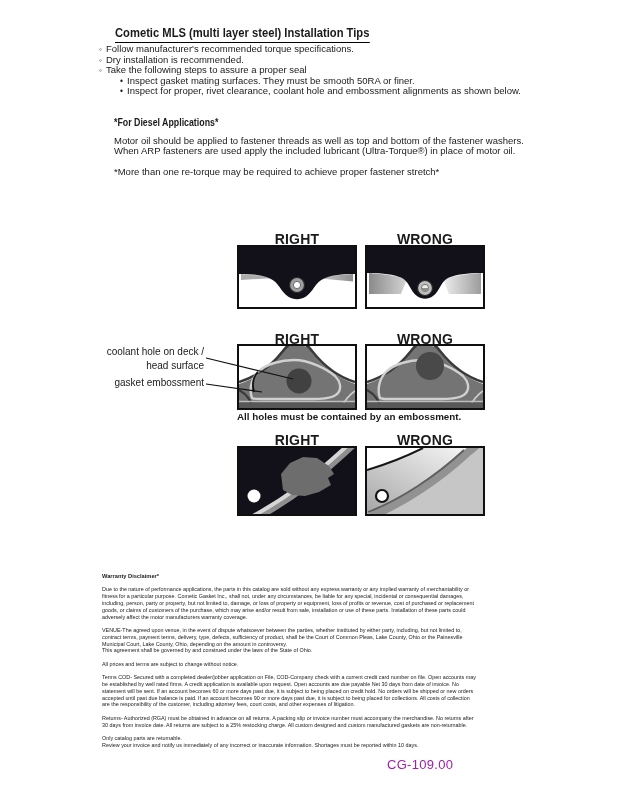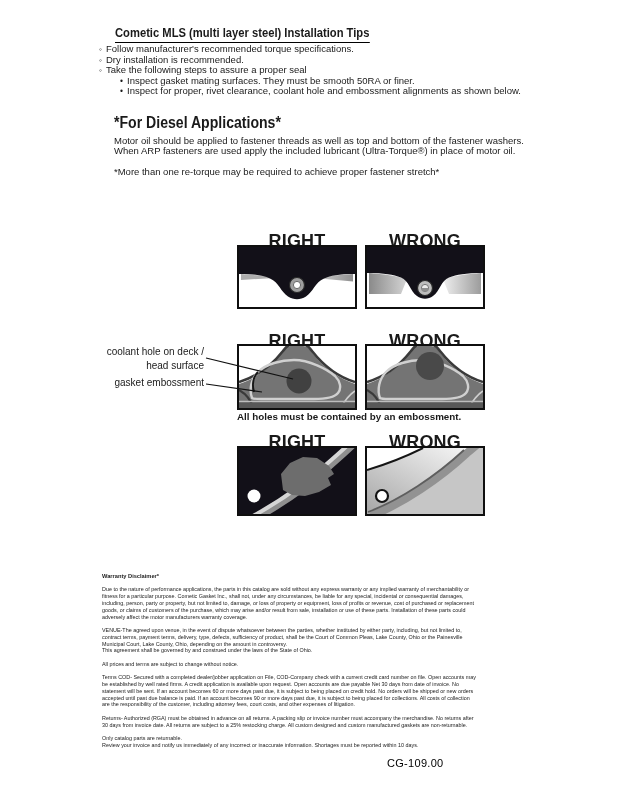--- a/index.html
+++ b/index.html
@@ -16,41 +16,41 @@
                  border-bottom:1.6px solid #000; padding-bottom:1.5px; }
 
   
   .tips { left:99px; top:44px; width:445px; font-size:9.5px; line-height:10.6px; }
   .bullet-row { display:flex; }
   .bullet-marker { width:7px; flex:0 0 7px; font-size:8.5px; }
   .sub { padding-left:21px; }
 
   
   .diesel { left:114px; top:118px; width:445px; font-size:9.5px; line-height:10.2px; }
-  .diesel-h { font-size:16px; font-weight:bold; margin:0 0 8px 0; }
+  .diesel-h { font-size:10px; font-weight:bold; margin:0 0 8px 0; }
   .diesel-h-inner { display:inline-block; transform:scaleX(.88); transform-origin:0 50%; }
   .diesel p { margin:0; white-space:pre-line; }
   .diesel .p1 { margin-bottom:10px; }
   .diesel .p2 { margin-bottom:9px; }
 
   
   .dlabel { position:absolute; width:120px; text-align:center; font-weight:bold;
-            font-size:18px; letter-spacing:.2px; }
+            font-size:14px; letter-spacing:.2px; }
   .dbox { position:absolute; border:2px solid #0f0f0f; background:#fff; line-height:0; }
   .dcaption { position:absolute; font-weight:bold; font-size:9.8px; line-height:10.5px;
               white-space:pre-line; }
   .ptr-label { position:absolute; font-size:10px; line-height:14px; text-align:right;
                width:100px; }
 
   
   .warranty { left:102px; top:573px; width:472px; font-size:5.4px; line-height:6.9px; color:#222; }
   .warranty-h { font-weight:bold; font-size:5.7px; margin:0 0 6px 0; }
   .warranty p { margin:0 0 6.3px 0; white-space:pre-line; }
 
-  .footer-code { left:387px; top:757px; font-size:11px; letter-spacing:.3px; color:#000000; }
+  .footer-code { left:387px; top:757px; font-size:13px; letter-spacing:.3px; color:#a21caf; }
 </style>
 </head>
 <body>
 
 <div class="page">
 
   <div class="abs title">
     <span class="title-inner">Cometic MLS (multi layer steel) Installation Tips</span>
   </div>
 

